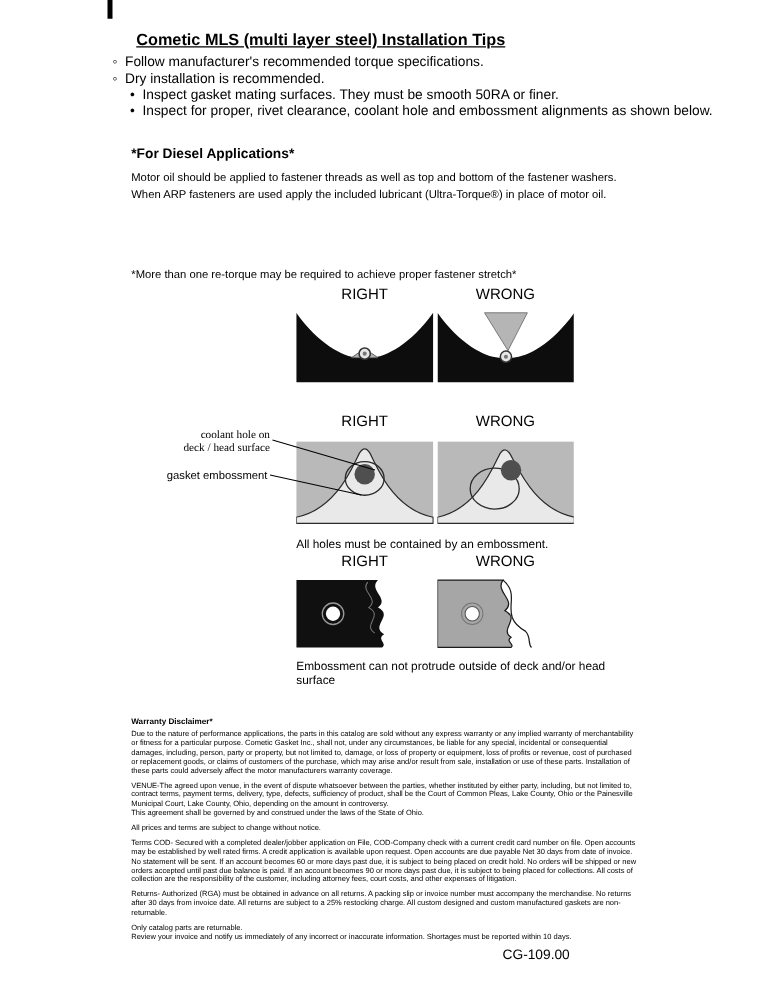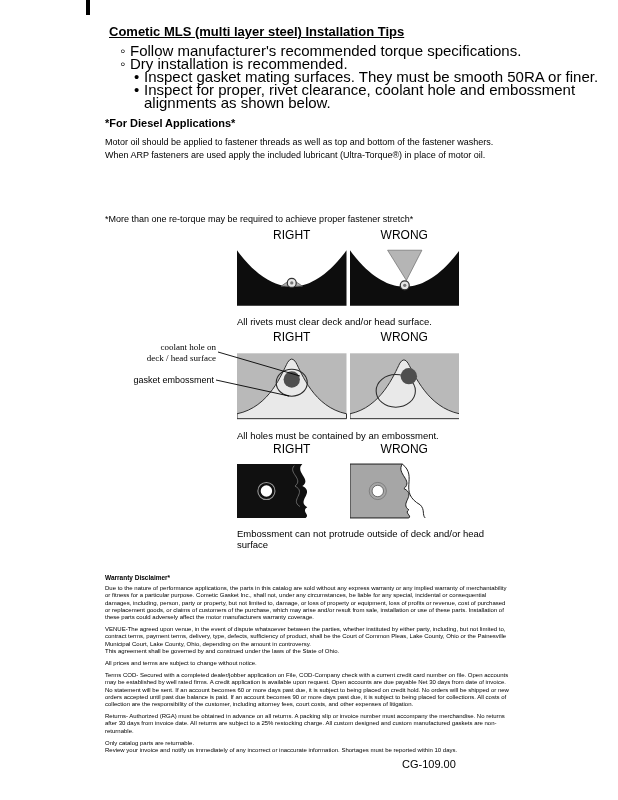--- a/index.html
+++ b/index.html
@@ -3,21 +3,21 @@
 <meta charset="utf-8">
 <style>
   html,body{margin:0;padding:0;background:#fff;}
   .page{position:relative;width:618px;height:800px;background:#ffffff;
         font-family:"Liberation Sans",sans-serif;color:#000;overflow:hidden;}
   .edge-mark{position:absolute;left:86px;top:0;width:4px;height:15px;background:#000;}
 
   .title{position:absolute;left:105px;top:20px;font-size:13px;font-weight:bold;
          text-decoration:underline;margin:4px;white-space:nowrap;}
 
-  .tips{position:absolute;left:120px;top:44px;font-size:15px;line-height:13px;}
+  .tips{position:absolute;left:90px;top:44px;font-size:11px;line-height:13px;}
   .trow{display:flex;}
   .mk{width:10px;flex:0 0 10px;}
   .mk-circle::before{content:"◦";}
   .mk-dot::before{content:"•";}
   .sub{margin-left:14px;}
 
   .diesel-h{position:absolute;left:105px;top:117px;font-size:11px;font-weight:bold;margin:0;}
   .para{position:absolute;left:105px;width:414px;font-size:9px;line-height:12.5px;}
   #para1{top:136px;}
   #para2{top:170px;}
@@ -92,21 +92,20 @@
         <circle cx="67" cy="40" r="2" fill="#777"></circle>
       </svg>
       <svg width="134" height="68" viewBox="0 0 134 68">
         <rect width="134" height="68" fill="#ffffff"></rect>
         <path d="M0,0 C22,31 46,43 60,44 L74,44 C88,43 112,31 134,0 L134,68 L0,68 Z" fill="#0d0d0d"></path>
         <path d="M46,0 L88,0 L69,37 Z" fill="#b5b5b5" stroke="#666" stroke-width="0.8"></path>
         <circle cx="67" cy="43" r="5.5" fill="#e6e6e6" stroke="#333" stroke-width="1.5"></circle>
         <circle cx="67" cy="43" r="2" fill="#777"></circle>
       </svg>
     </div>
-    <div class="dg-caption">All rivets must clear deck and/or head surface.</div>
   </div>
 
   <div class="dgrow" id="dgrow2">
     <div class="dg-headers">
       <span>RIGHT</span>
       <span>WRONG</span>
     </div>
     <div class="dg-images">
       <svg width="134" height="80" viewBox="0 0 134 80">
         <rect width="134" height="80" fill="#b9b9b9"></rect>

